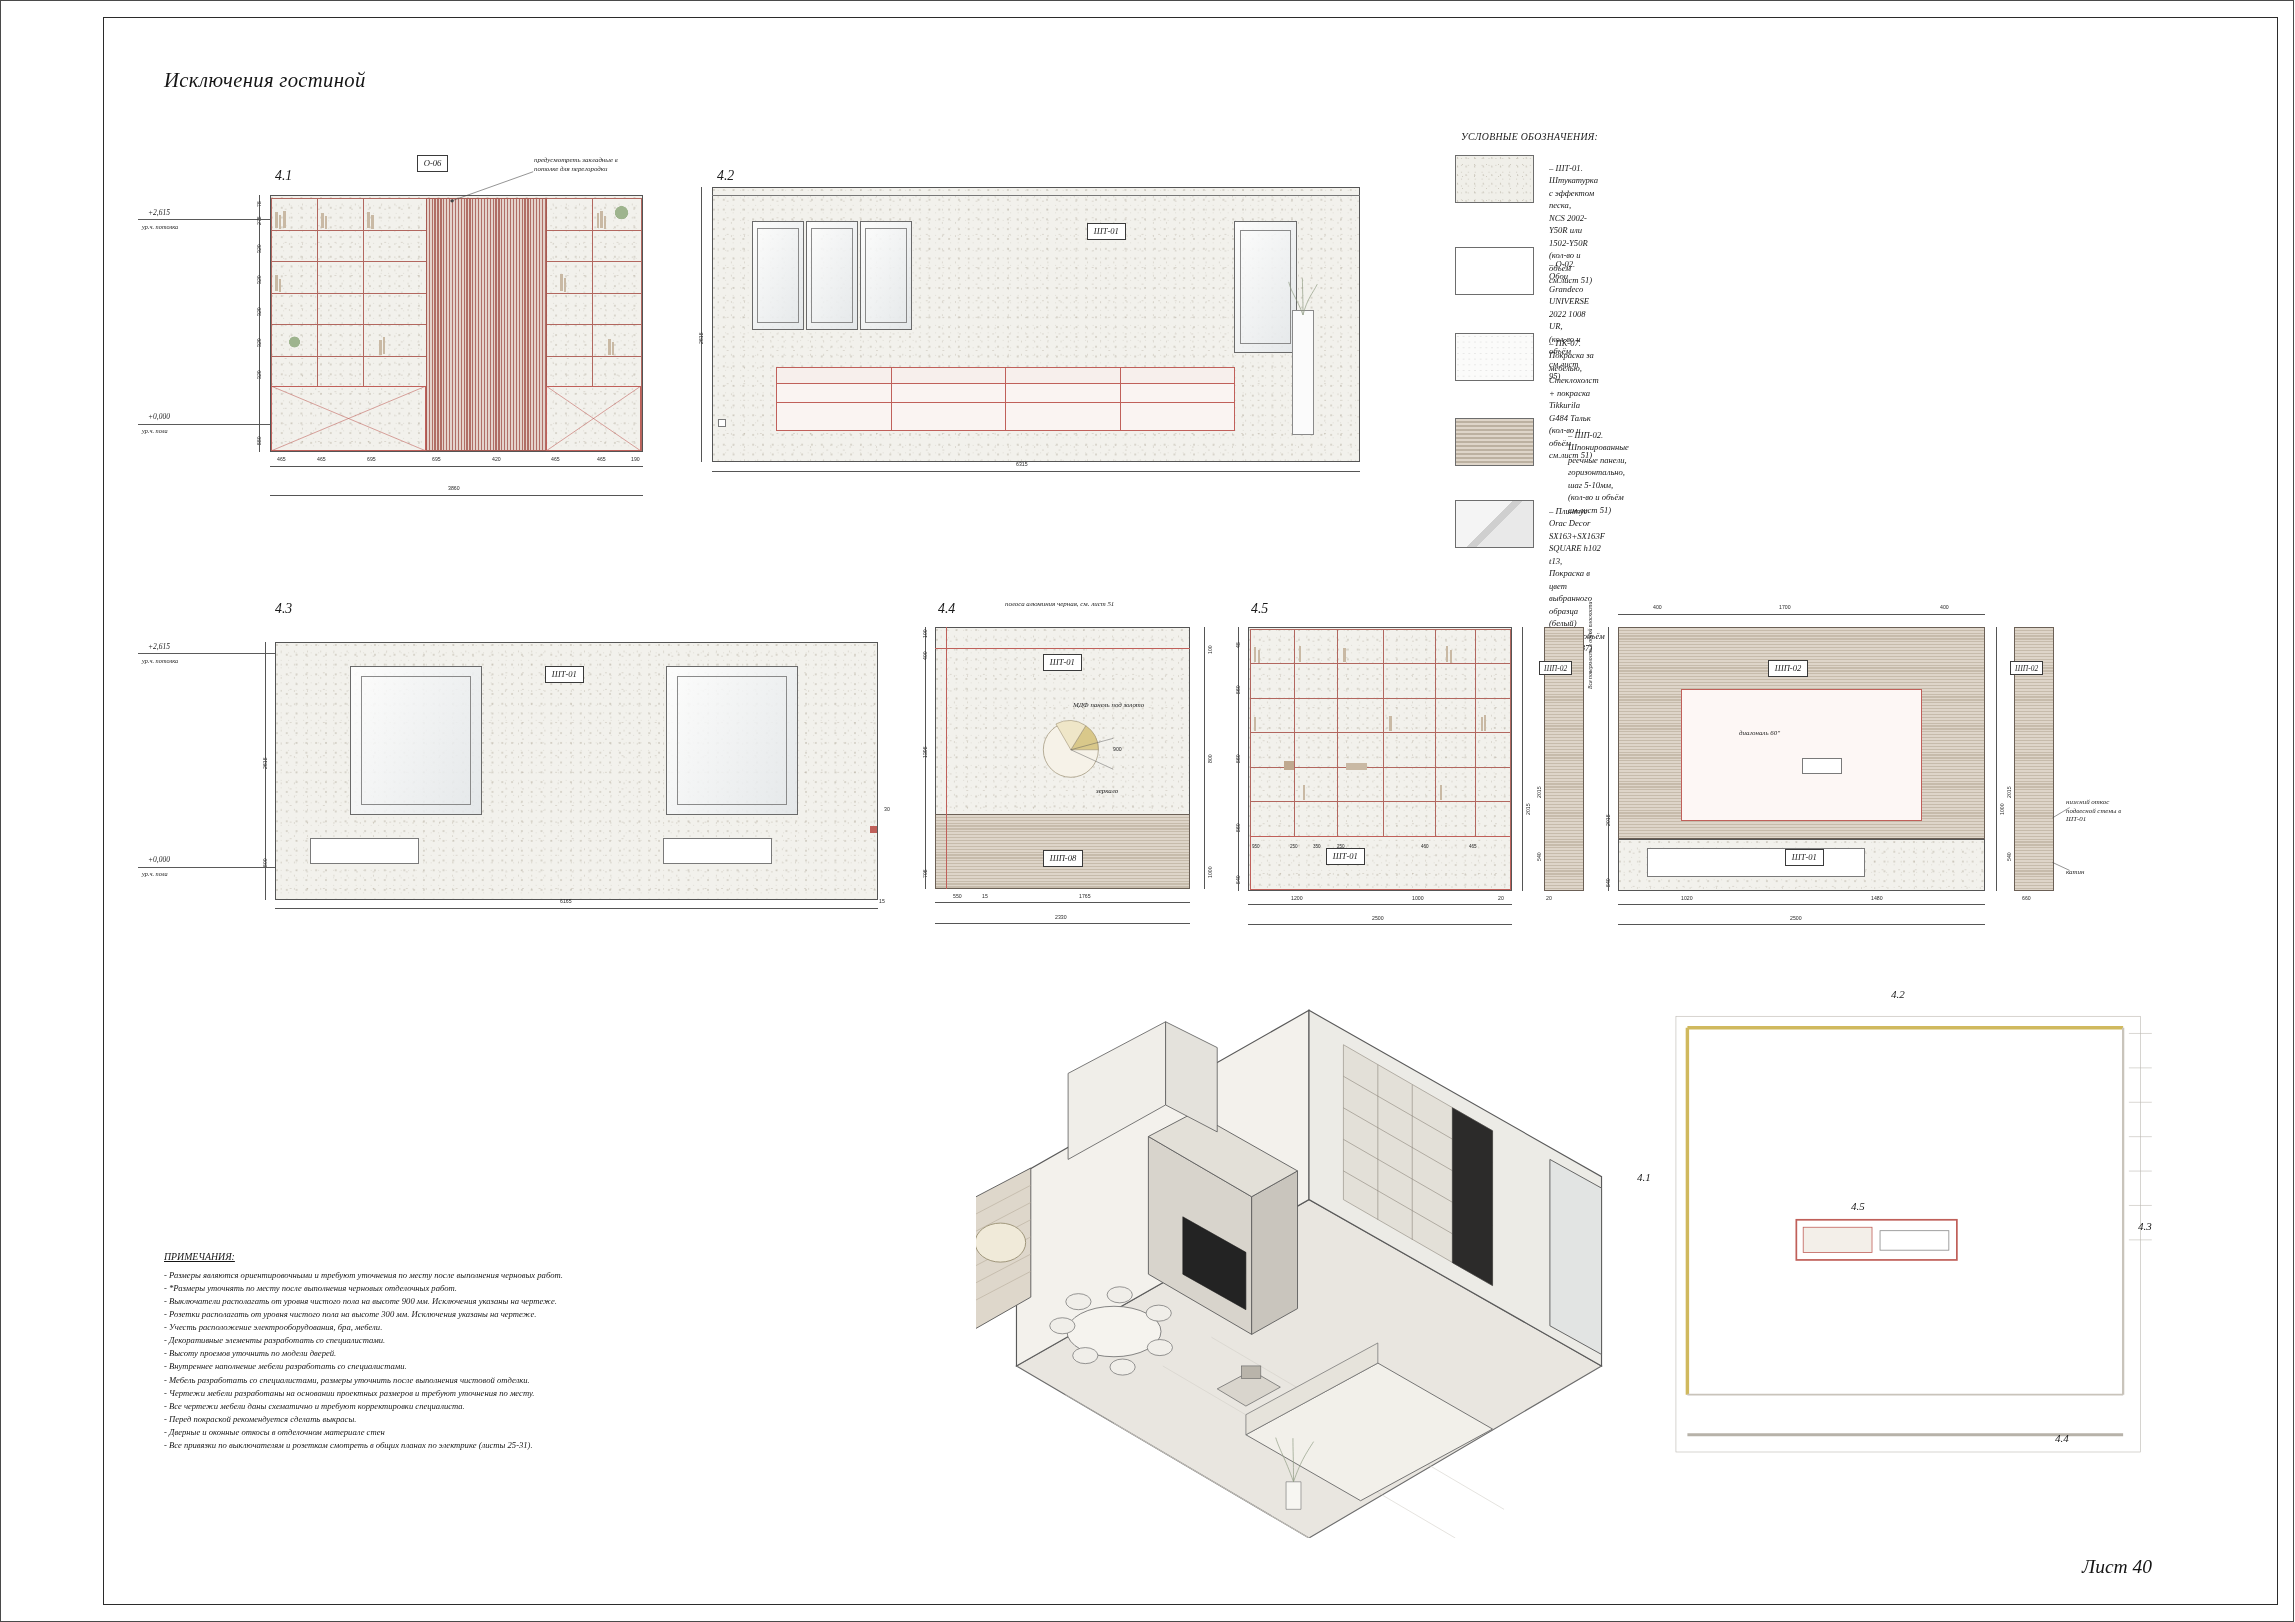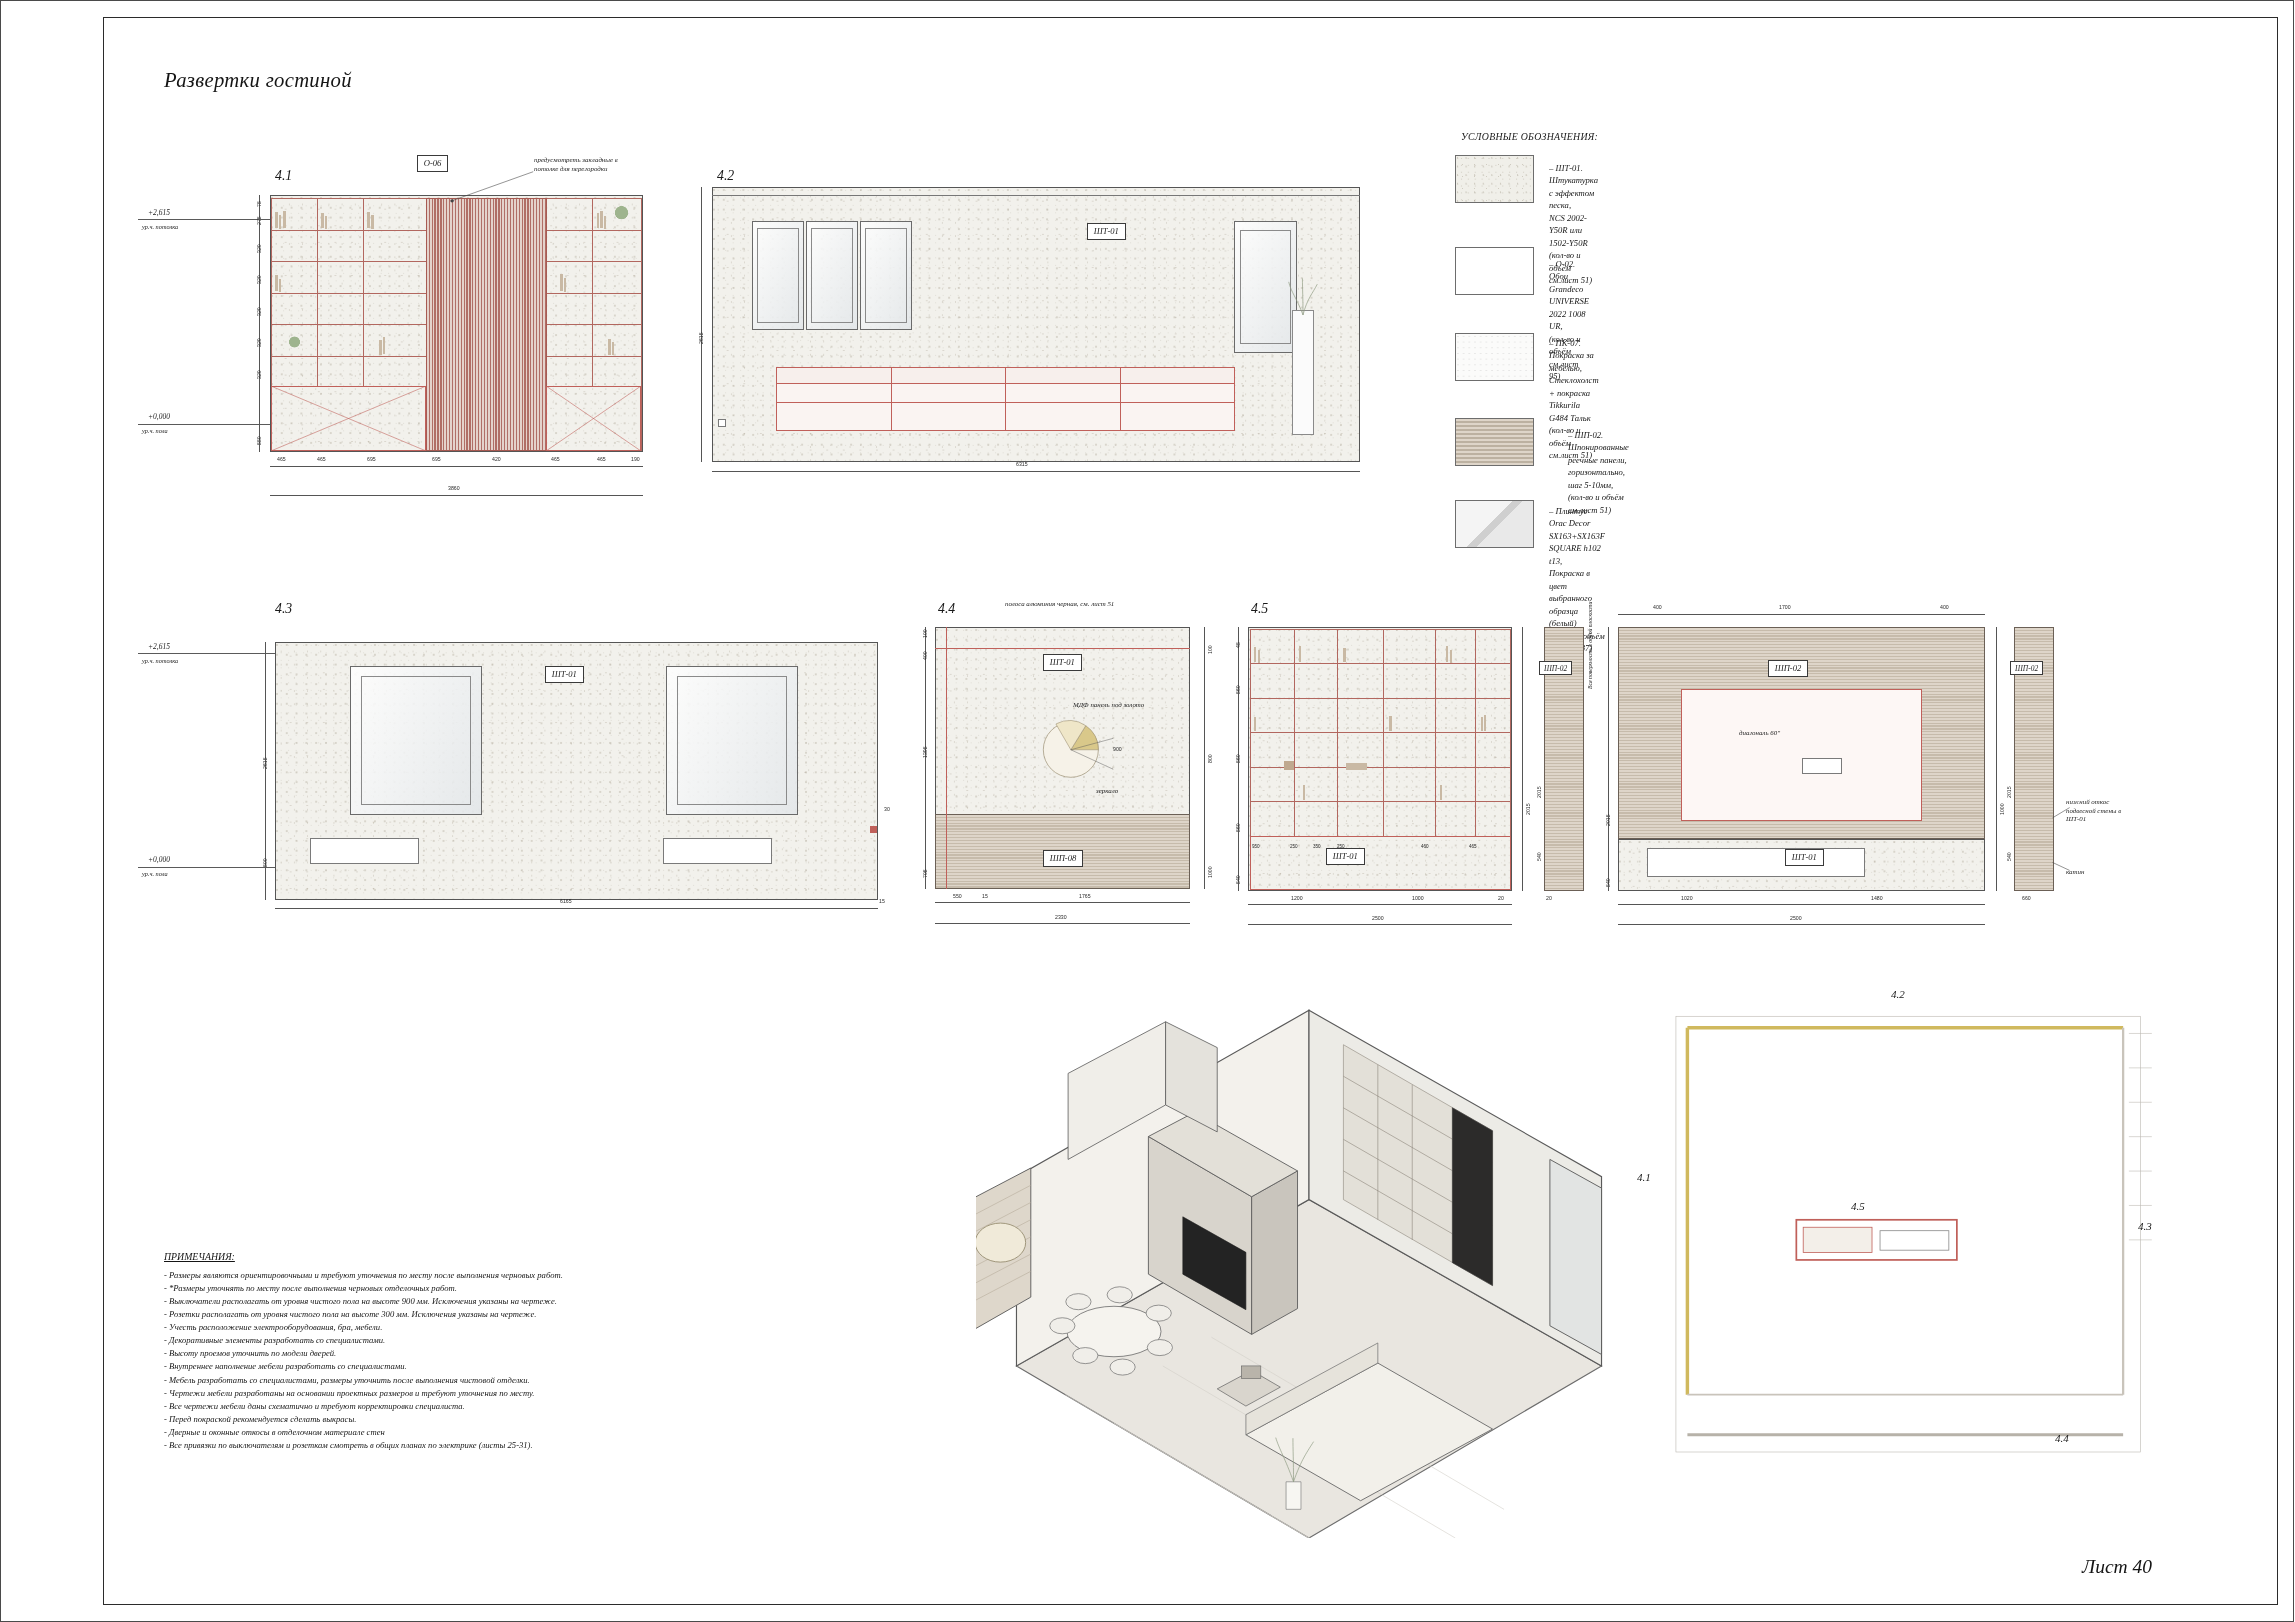--- a/index.html
+++ b/index.html
@@ -225,21 +225,21 @@
   .shelfv { position:absolute; background:#b2675f; width:0.6px; }
   .book { position:absolute; background:#c9b9a4; }
 </style>
 </head>
 <body>
 
 <div class="sheet">
   <div class="sheet-border-inner"></div>
   <div class="sheet-border"></div>
 
-  <div class="title-main">Развертки гостиной</div>
+  <div class="title-main">Исключения гостиной</div>
   <div class="sheet-num">Лист 40</div>
 
   <div class="elev-label" style="left:275px; top:168px;">4.1</div>
 
   <div class="lvl" style="left:148px; top:208px;"><span>+2,615</span></div>
   <div class="lvl" style="left:142px; top:223px; font-size:6.3px;">ур.ч. потолка</div>
   <div class="hline" style="left:138px; top:219px; width:132px;"></div>
 
   <div class="lvl" style="left:148px; top:412px;"><span>+0,000</span></div>
   <div class="lvl" style="left:142px; top:427px; font-size:6.3px;">ур.ч. пола</div>

